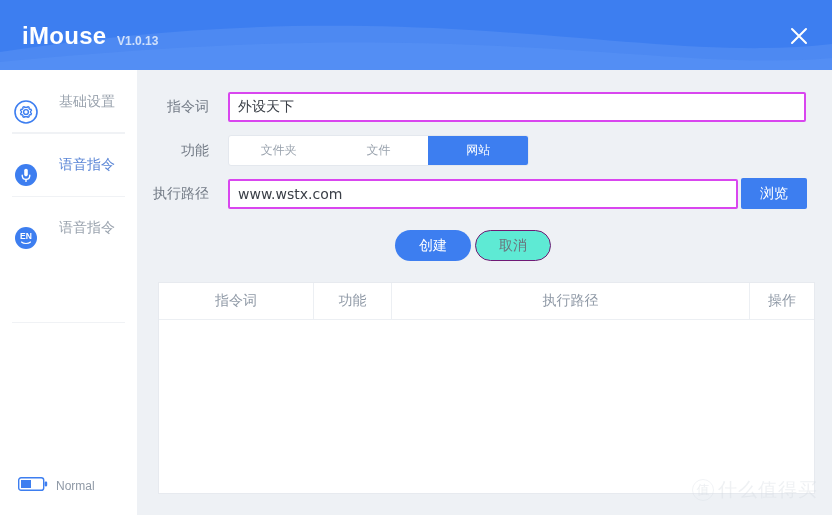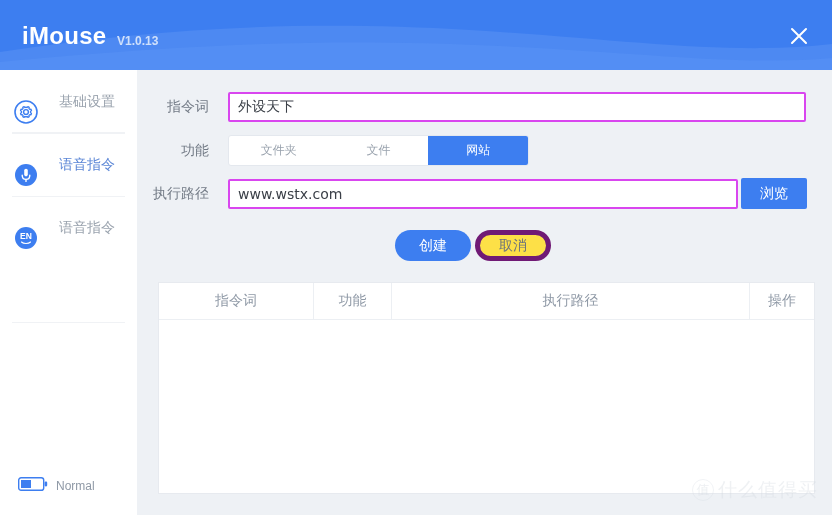--- a/index.html
+++ b/index.html
@@ -141,21 +141,21 @@
   }
   .btn {
     width: 76px; height: 31px;
     border-radius: 16px;
     font-size: 14px;
     display: flex; align-items: center; justify-content: center;
     cursor: pointer;
     font-family: "DejaVu Sans", "Liberation Sans", sans-serif;
   }
   .btn-primary { background: #3d7ef0; color: #ffffff; }
-  .btn-ghost { background: #fde047; color: #6b727c; border: 5px solid #701a75; }
+  .btn-ghost { background: #5eead4; color: #6b727c; border: 1px solid #701a75; }
 
   
   .table-wrap {
     position: absolute; left: 21px; top: 212px;
     width: 657px; height: 212px;
     background: #ffffff;
     border: 1px solid #e7eaef;
   }
   .thead { display: flex; height: 37px; border-bottom: 1px solid #eceff3; }
   .th {

